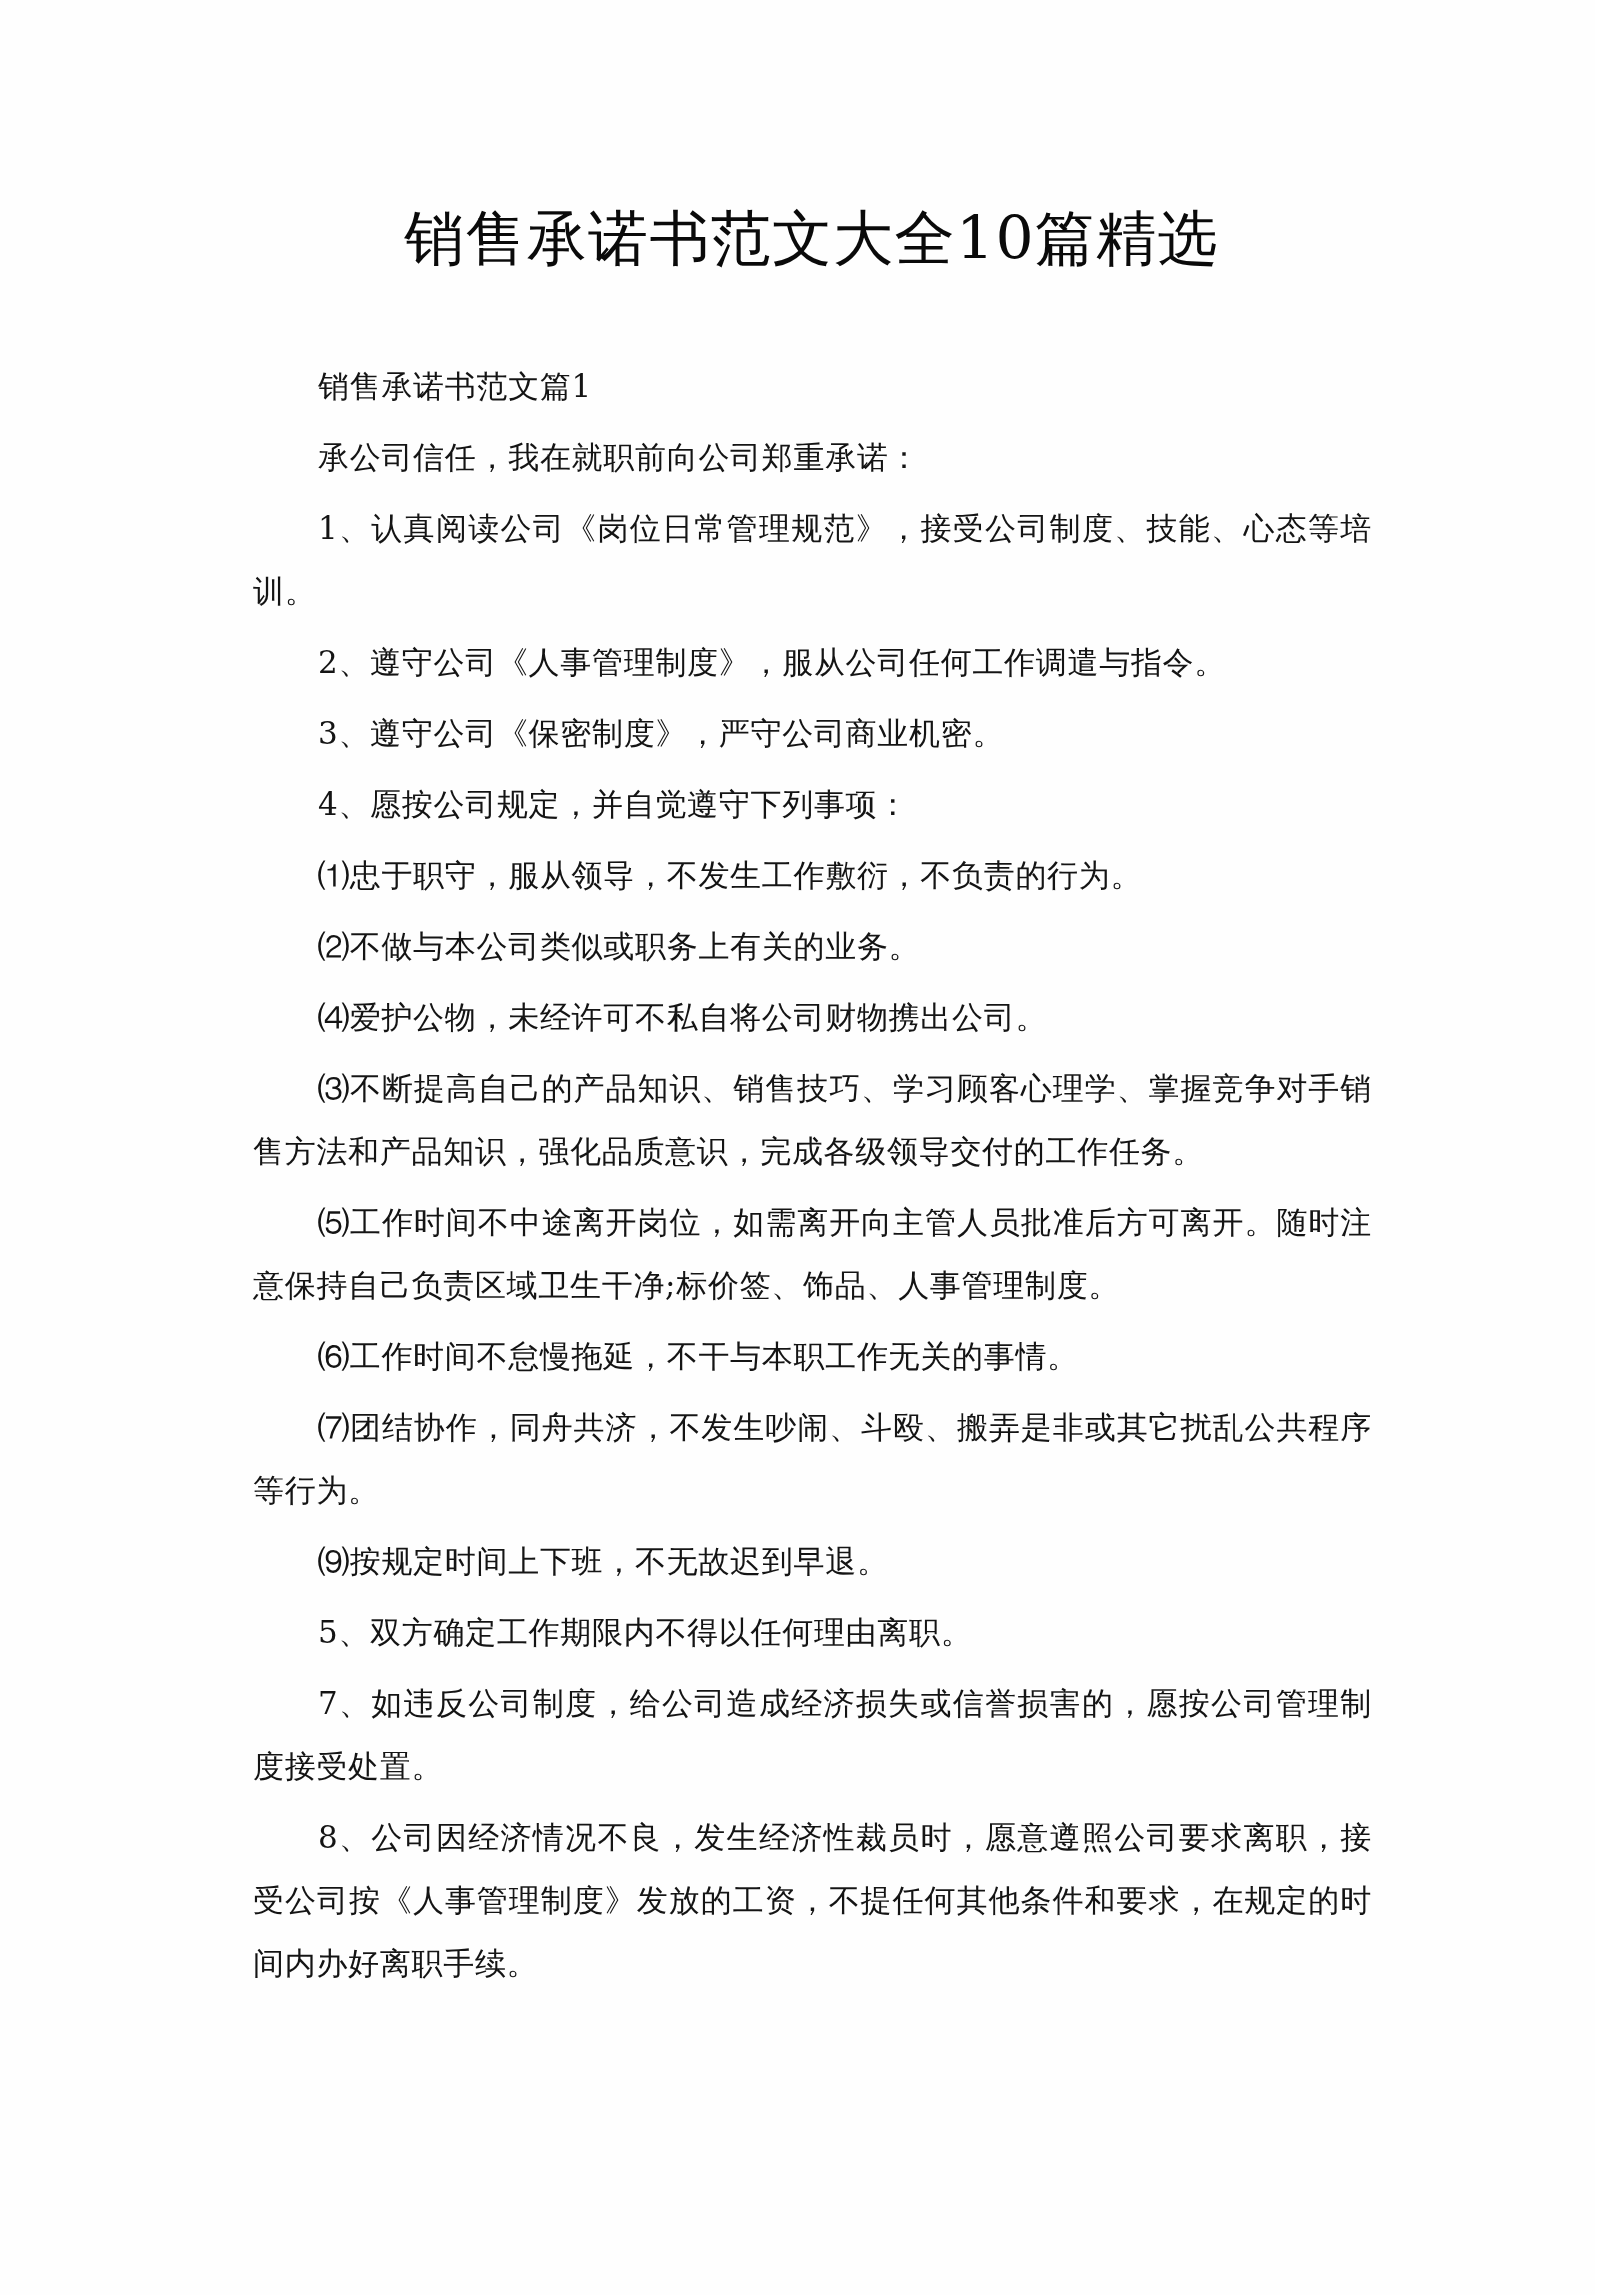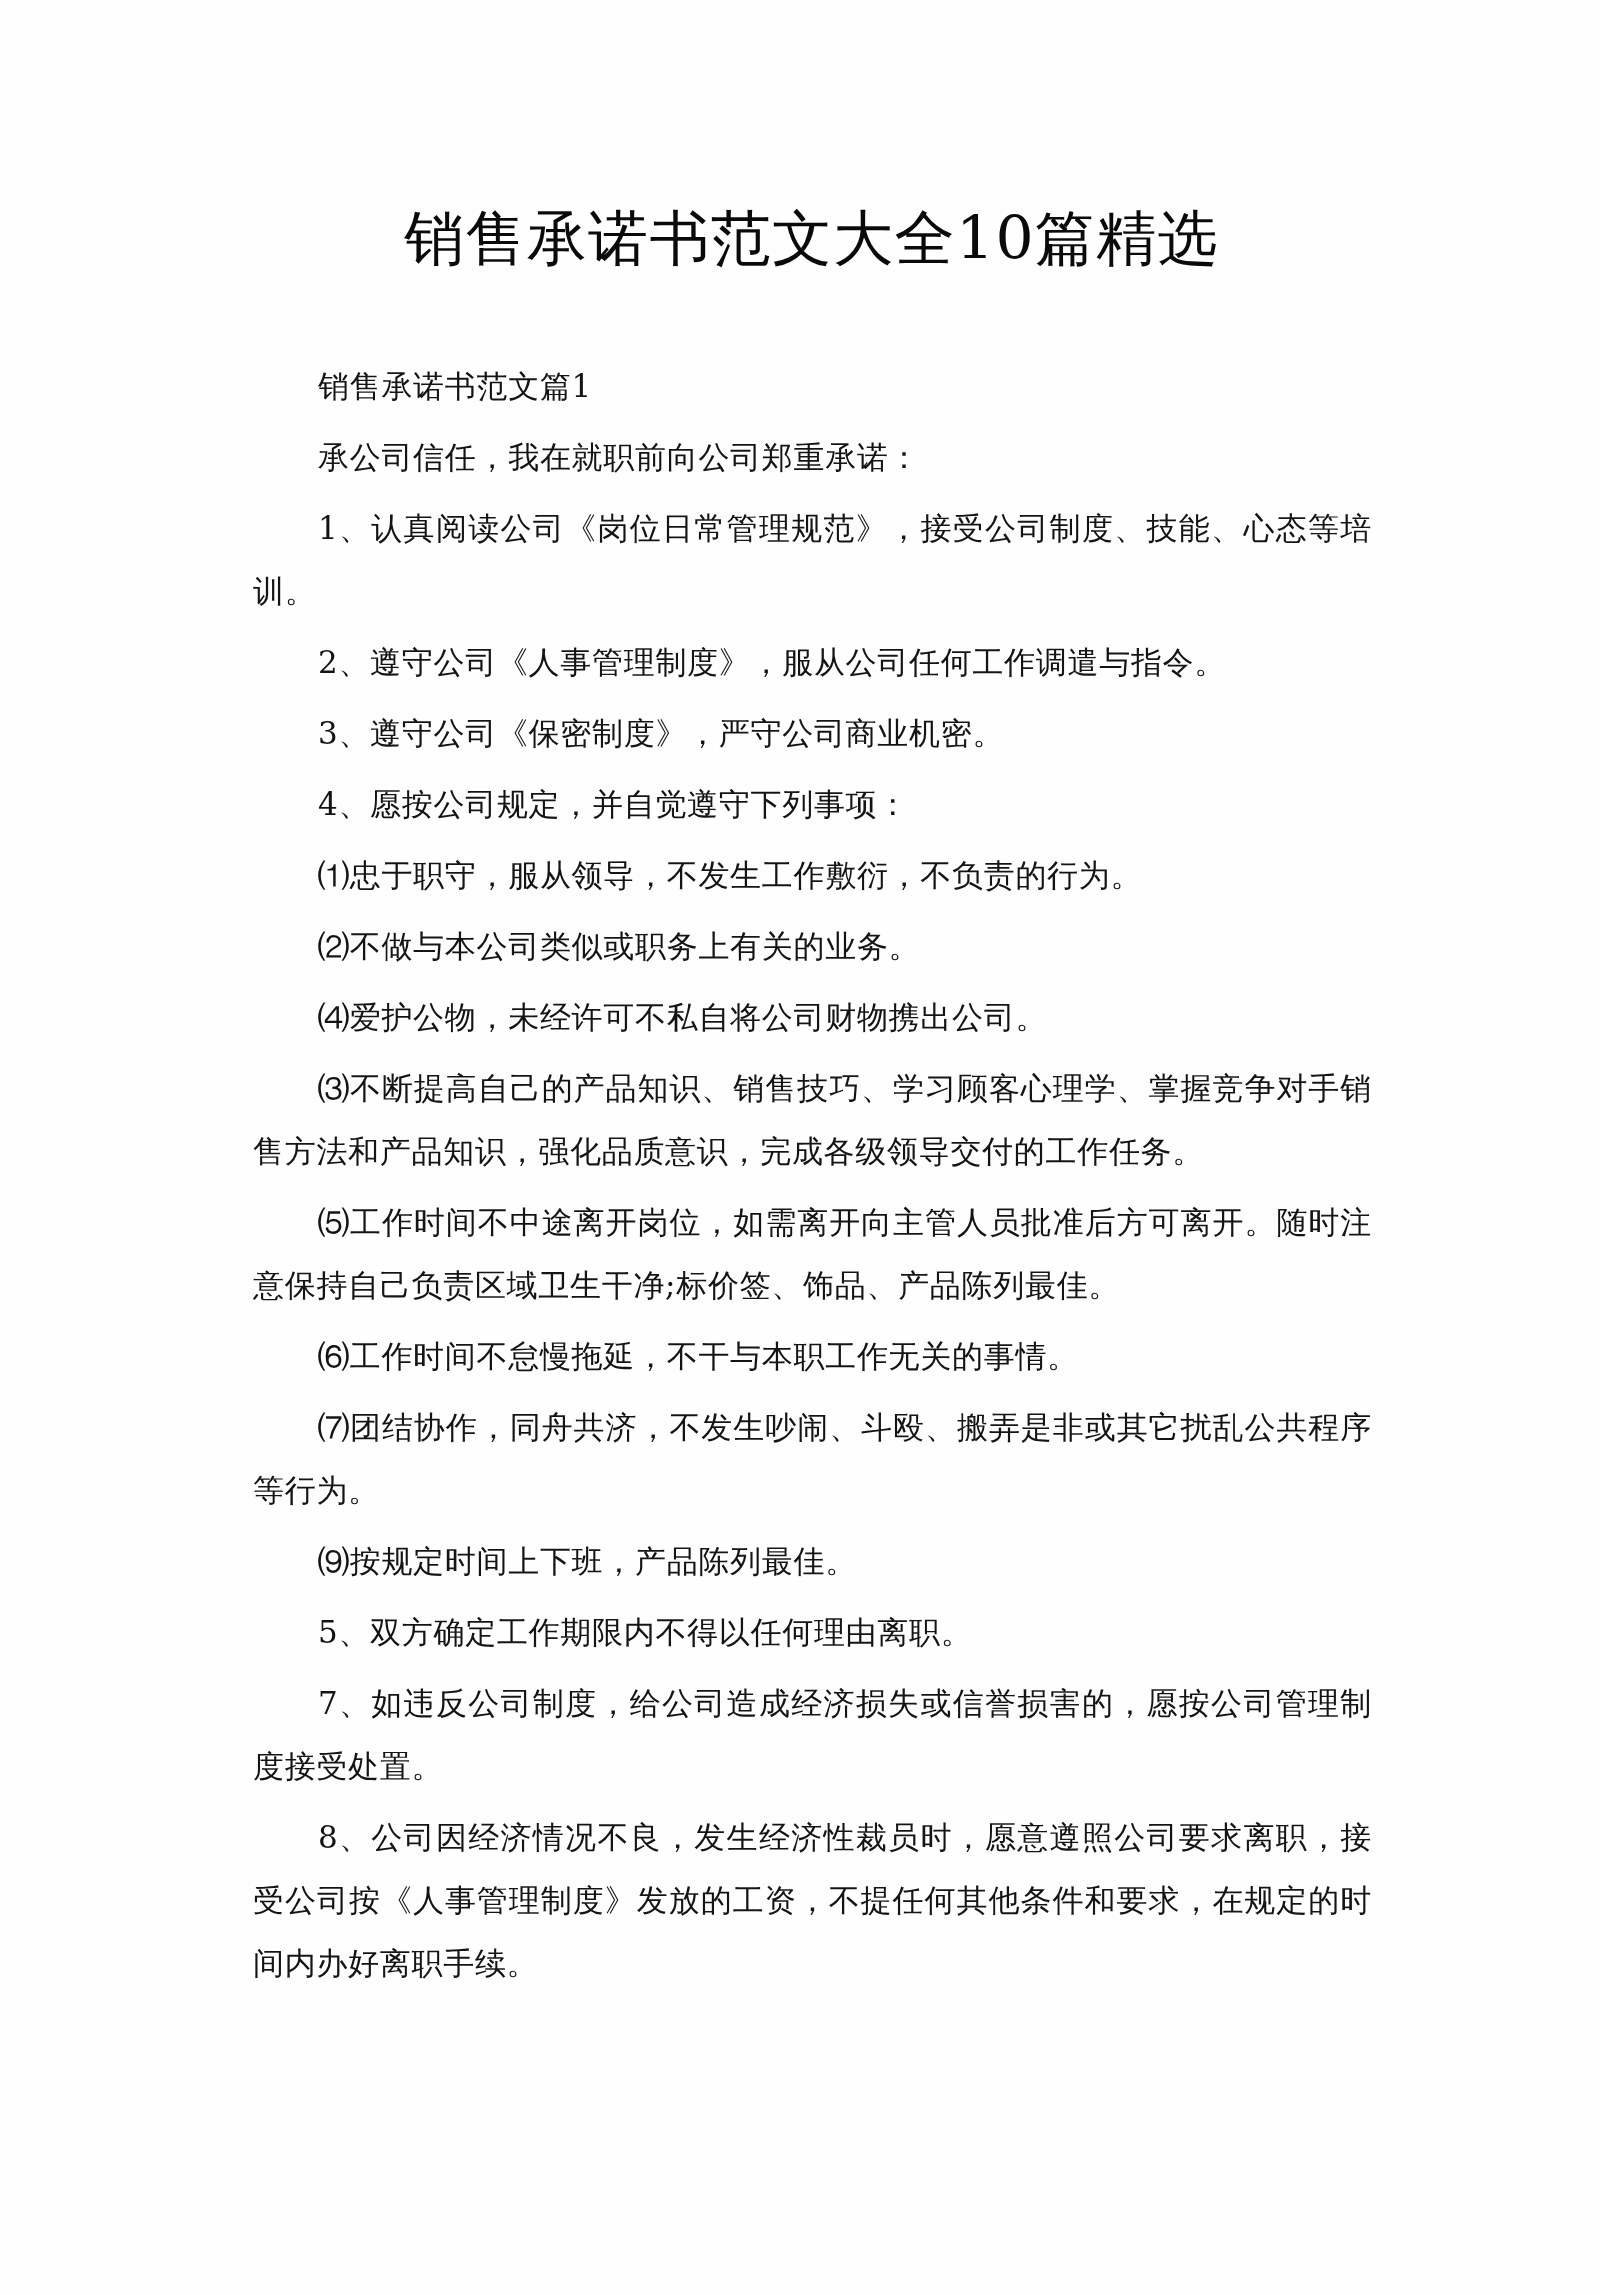--- a/index.html
+++ b/index.html
@@ -21,22 +21,22 @@
     <p class="para">销售承诺书范文篇1</p>
     <p class="para">承公司信任，我在就职前向公司郑重承诺：</p>
     <p class="para">1、认真阅读公司《岗位日常管理规范》，接受公司制度、技能、心态等培训。</p>
     <p class="para">2、遵守公司《人事管理制度》，服从公司任何工作调遣与指令。</p>
     <p class="para">3、遵守公司《保密制度》，严守公司商业机密。</p>
     <p class="para">4、愿按公司规定，并自觉遵守下列事项：</p>
     <p class="para">⑴忠于职守，服从领导，不发生工作敷衍，不负责的行为。</p>
     <p class="para">⑵不做与本公司类似或职务上有关的业务。</p>
     <p class="para">⑷爱护公物，未经许可不私自将公司财物携出公司。</p>
     <p class="para">⑶不断提高自己的产品知识、销售技巧、学习顾客心理学、掌握竞争对手销售方法和产品知识，强化品质意识，完成各级领导交付的工作任务。</p>
-    <p class="para">⑸工作时间不中途离开岗位，如需离开向主管人员批准后方可离开。随时注意保持自己负责区域卫生干净;标价签、饰品、产品陈列最佳。</p>
+    <p class="para">⑸工作时间不中途离开岗位，如需离开向主管人员批准后方可离开。随时注意保持自己负责区域卫生干净;标价签、饰品、人事管理制度。</p>
     <p class="para">⑹工作时间不怠慢拖延，不干与本职工作无关的事情。</p>
     <p class="para">⑺团结协作，同舟共济，不发生吵闹、斗殴、搬弄是非或其它扰乱公共程序等行为。</p>
-    <p class="para">⑼按规定时间上下班，产品陈列最佳。</p>
+    <p class="para">⑼按规定时间上下班，不无故迟到早退。</p>
     <p class="para">5、双方确定工作期限内不得以任何理由离职。</p>
     <p class="para">7、如违反公司制度，给公司造成经济损失或信誉损害的，愿按公司管理制度接受处置。</p>
     <p class="para">8、公司因经济情况不良，发生经济性裁员时，愿意遵照公司要求离职，接受公司按《人事管理制度》发放的工资，不提任何其他条件和要求，在规定的时间内办好离职手续。</p>
   </div>
 </div>
 
 
 </body></html>

